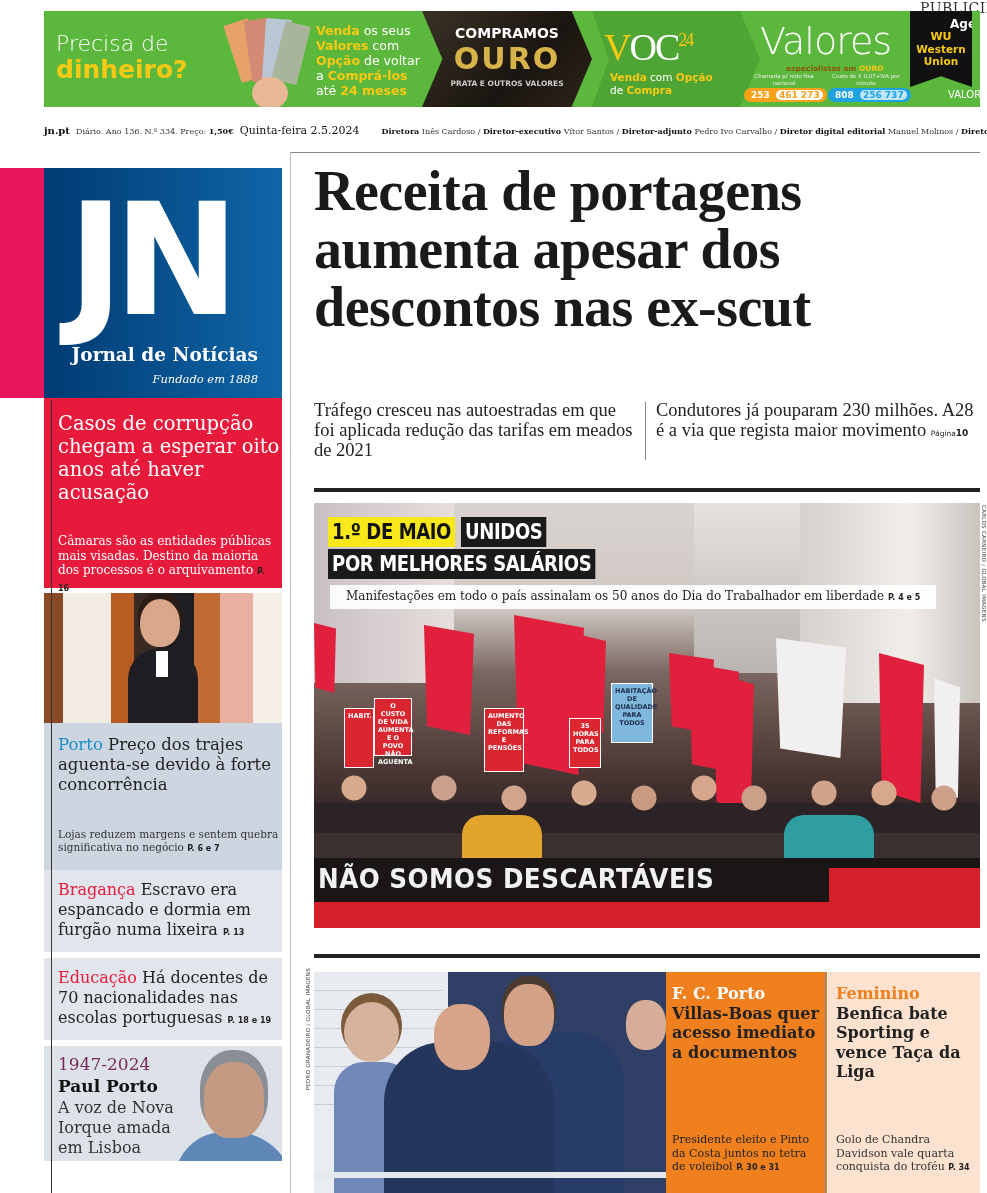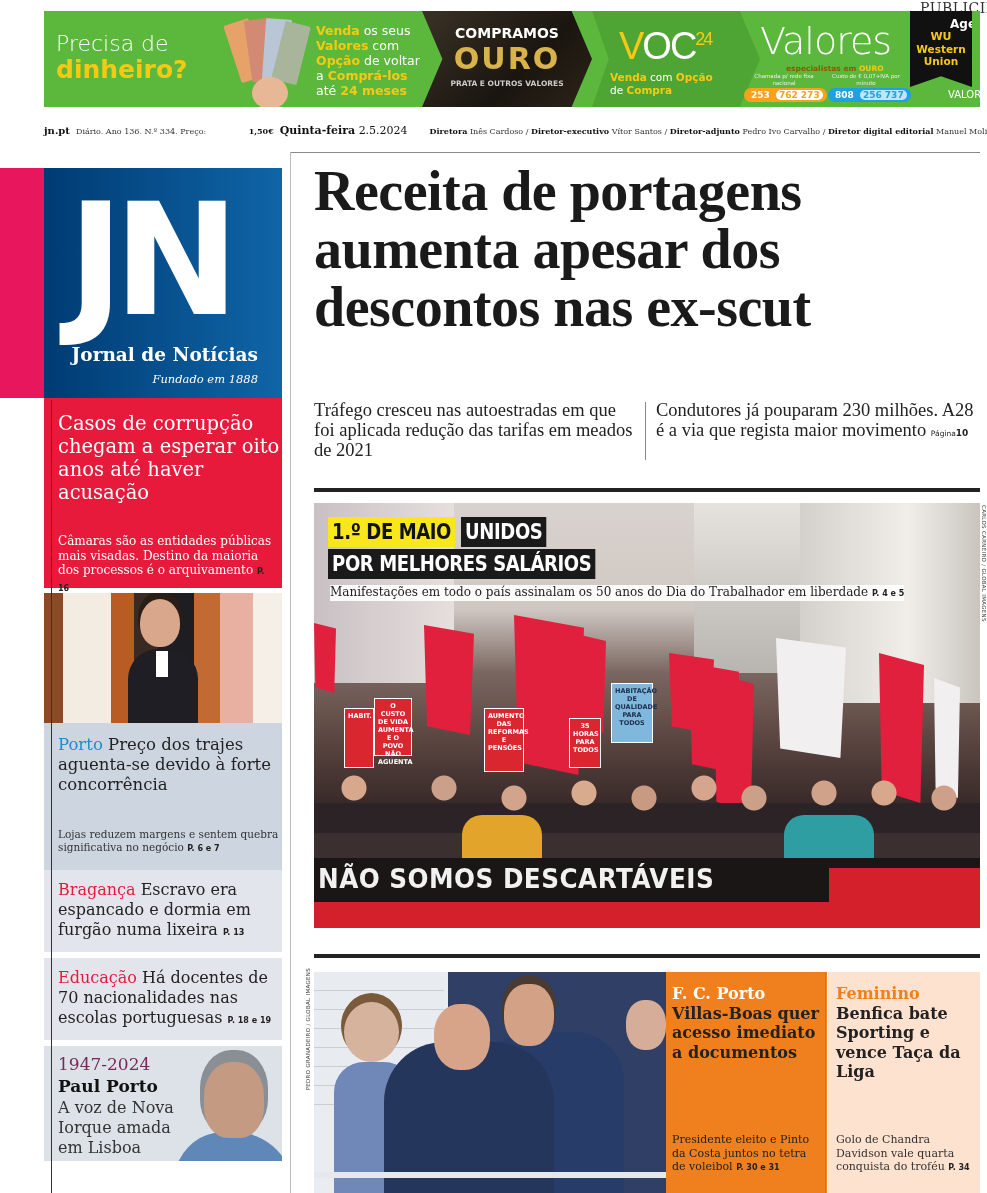--- a/index.html
+++ b/index.html
@@ -14,21 +14,21 @@
     .ad-precisa b { color: #f7c914; font-weight: 800; font-size: 25px; margin-top: 27px; }
     .ad-money { position: absolute; left: 180px; top: 4px; width: 90px; height: 92px; }
     .ad-venda { position: absolute; left: 272px; top: 12px; font-family: "DejaVu Sans", sans-serif; font-size: 12.5px; line-height: 15px; color: #fff; }
     .ad-venda b { color: #f7c914; }
     .ad-ouro { position: absolute; left: 378px; top: 0; width: 170px; height: 96px; background: linear-gradient(135deg,#3a3226,#1a1510 60%,#2d2418); clip-path: polygon(0 0, 88% 0, 100% 50%, 88% 100%, 0 100%, 12% 50%); }
     .ad-ouro .c { position: absolute; left: 0; width: 100%; text-align: center; font-family: "DejaVu Sans", sans-serif; font-weight: bold; }
     .ad-ouro .c1 { top: 14px; color: #fff; font-size: 14px; }
     .ad-ouro .c2 { top: 30px; color: #d8b34a; font-size: 30px; letter-spacing: 2px; }
     .ad-ouro .c3 { top: 68px; color: #ccc; font-size: 7.5px; }
     .ad-voc { position: absolute; left: 548px; top: 0; width: 168px; height: 96px; background: #4fa533; clip-path: polygon(0 0, 88% 0, 100% 50%, 88% 100%, 0 100%, 10% 50%); }
-    .ad-voc .v1 { position: absolute; left: 27px; top: 14px; font-family: Liberation Sans, sans-serif; font-size: 38px; color: #fff; letter-spacing: -2px; }
+    .ad-voc .v1 { position: absolute; left: 12px; top: 14px; font-family: Liberation Serif, serif; font-size: 38px; color: #fff; letter-spacing: -2px; }
     .ad-voc .v1 span { color: #f7c914; }
     .ad-voc .v1 sup { color: #f7c914; font-size: 18px; }
     .ad-voc .v2 { position: absolute; left: 18px; top: 60px; font-family: "DejaVu Sans", sans-serif; font-size: 10.5px; line-height: 13px; color: #fff; }
     .ad-voc .v2 b { color: #f7c914; }
     .ad-valores { position: absolute; left: 700px; top: 0; width: 160px; height: 96px; }
     .ad-valores .t { position: absolute; left: 16px; top: 8px; font-family: "DejaVu Sans", sans-serif; font-size: 38px; color: #fff; font-weight: 300; letter-spacing: -1px; }
     .ad-valores .s { position: absolute; left: 42px; top: 53px; font-family: "DejaVu Sans", sans-serif; font-size: 7.5px; font-weight: bold; color: #8a5a00; }
     .ad-valores .s b { color: #f7c914; }
     .ad-valores .n1 { position: absolute; left: 0; top: 62px; width: 80px; text-align: center; font-size: 5.5px; color: #eee; font-family: "DejaVu Sans", sans-serif; line-height: 7px; }
     .ad-valores .n2 { position: absolute; left: 82px; top: 62px; width: 80px; text-align: center; font-size: 5.5px; color: #eee; font-family: "DejaVu Sans", sans-serif; line-height: 7px; }
@@ -40,23 +40,23 @@
     .ad-wu { position: absolute; left: 866px; top: 0; width: 62px; height: 76px; background: #111; clip-path: polygon(0 0,100% 0,100% 100%,50% 86%,0 100%); text-align: center; font-family: "DejaVu Sans", sans-serif; }
     .ad-wu .w1 { margin-top: 6px; color: #fff; font-size: 12px; font-weight: bold; padding-left: 40px; }
     .ad-wu .w2 { color: #f7c914; font-size: 11px; font-weight: bold; line-height: 12px; }
     .ad-wu .w3 { color: #f7c914; font-size: 10.5px; font-weight: bold; line-height: 12px; }
     .ad-site { position: absolute; left: 864px; top: 78px; color: #fff; font-family: "DejaVu Sans", sans-serif; font-size: 10px; margin-left: 40px; }
 
     
     .strip { left: 44px; top: 124px; width: 936px; height: 14px; font-size: 8px; white-space: nowrap; color: #333; display: flex; align-items: baseline; }
     .strip .site { font-weight: bold; font-size: 10px; color: #111; margin-right: 6px; }
     .strip .meta { margin-right: 6px; }
-    .strip .meta b { color: #111; margin-left: 40px; }
+    .strip .meta b { color: #111; }
     .strip .date { font-size: 11px; color: #111; margin-right: 22px; }
-    .strip .date b { font-weight: bold; }
+    .strip .date b { font-weight: normal; }
     .strip .staff span b { color: #111; font-weight: bold; }
     .rule-top { left: 290px; top: 152px; width: 690px; height: 1px; background: #888; }
 
     
     .pink-bar { left: 0; top: 168px; width: 44px; height: 230px; background: #e8165c; }
     .logo { left: 44px; top: 168px; width: 238px; height: 230px; background: linear-gradient(90deg,#003b73,#0f65a7); }
     .logo .jn { position: absolute; left: 24px; top: 12px; font-family: "DejaVu Sans", sans-serif; font-weight: 900; font-size: 150px; line-height: 160px; color: #fff; letter-spacing: -10px; transform: scaleY(1.03); }
     .logo .name { position: absolute; right: 24px; top: 176px; font-family: "DejaVu Serif", serif; font-weight: bold; font-size: 18.5px; color: #fff; }
     .logo .founded { position: absolute; right: 24px; top: 204px; font-family: "DejaVu Serif", serif; font-style: italic; font-size: 11.5px; color: #fff; }
 
@@ -126,21 +126,21 @@
     .crowd .yellow { position: absolute; left: 148px; top: 62px; width: 80px; height: 48px; background: #e2a42a; border-radius: 20px 20px 0 0; }
     .crowd .teal { position: absolute; left: 470px; top: 62px; width: 90px; height: 48px; background: #2e9ea3; border-radius: 20px 20px 0 0; }
     .banner { position: absolute; left: 0; top: 355px; width: 666px; height: 70px; background: linear-gradient(180deg,#1b1616 0 44px,#d4202a 44px); }
     .banner .txt { position: absolute; left: 4px; top: 6px; font-family: "DejaVu Sans", sans-serif; font-weight: bold; font-size: 26px; color: #f1f1f1; letter-spacing: 0.5px; transform: scaleX(0.95); transform-origin: left; }
     .banner .logo2 { position: absolute; left: 515px; top: 10px; width: 151px; height: 60px; background: #d4202a; }
     .kick-box { position: absolute; left: 14px; top: 14px; }
     .kick-line { display: inline-block; font-family: "DejaVu Sans", sans-serif; font-weight: bold; font-size: 22px; line-height: 30px; padding: 0 5px; transform: scaleX(0.82); transform-origin: left; letter-spacing: -0.5px; }
     .kick-y { background: #f8e81b; color: #111; }
     .kick-k { background: #1a1a1a; color: #fff; }
     .kick-row2 { display: block; margin-top: 2px; }
-    .kick-sub { position: absolute; left: 16px; top: 82px; background: rgba(255,255,255,0.92); padding: 0 0; font-size: 12px; line-height: 15px; color: #222; }
+    .kick-sub { position: absolute; left: 16px; top: 82px; background: rgba(255,255,255,0.92); padding: 0 16px; font-size: 12px; line-height: 22px; color: #222; }
     .credit-v { position: absolute; writing-mode: vertical-rl; font-family: "DejaVu Sans", sans-serif; font-size: 5.5px; color: #444; letter-spacing: 0.3px; white-space: nowrap; }
     .cred1 { left: 981px; top: 505px; }
     .cred2 { left: 305px; top: 968px; transform: rotate(180deg); writing-mode: vertical-rl; }
 
     .thick-rule2 { left: 314px; top: 954px; width: 666px; height: 4px; background: #222; }
 
     .bottom-photo { left: 314px; top: 972px; width: 352px; height: 221px; overflow: hidden; background: linear-gradient(90deg,#e9edf1 0 38%,#2f3f66 38%); }
     .bottom-photo .wall { position: absolute; left: 0; top: 0; width: 130px; height: 140px; background: repeating-linear-gradient(180deg,#e8ecf0 0 18px,#c9ced4 18px 19px); }
     .bottom-photo .woman { position: absolute; left: 30px; top: 30px; width: 55px; height: 60px; border-radius: 50%; background: #d6b39c; box-shadow: 0 -6px 0 3px #7a5a3a; }
     .bottom-photo .womanb { position: absolute; left: 20px; top: 90px; width: 80px; height: 131px; background: #6f88b8; border-radius: 30px 30px 0 0; }
@@ -194,21 +194,21 @@
     <div class="v2">
       <div><b>Venda</b><span> com </span><b>Opção</b></div>
       <div><span>de </span><b>Compra</b></div>
     </div>
   </div>
   <div class="ad-valores">
     <div class="t">Valores</div>
     <div class="s"><span>especialistas em </span><b>OURO</b></div>
     <div class="n1">Chamada p/ rede fixa nacional</div>
     <div class="n2">Custo de € 0,07+IVA por minuto</div>
-    <div class="pill a"><span style="background:none;color:#fff">253</span> <span>762 273</span></div>
+    <div class="pill a"><span style="background:none;color:#fff">253</span> <span>461 273</span></div>
     <div class="pill b"><span style="background:none;color:#fff">808</span> <span>256 737</span></div>
   </div>
   <div class="ad-wu">
     <div class="w1">Agentes</div>
     <div class="w2">WU</div>
     <div class="w3">Western</div>
     <div class="w3">Union</div>
   </div>
   <div class="ad-site">VALORES.PT</div>
 </div>

